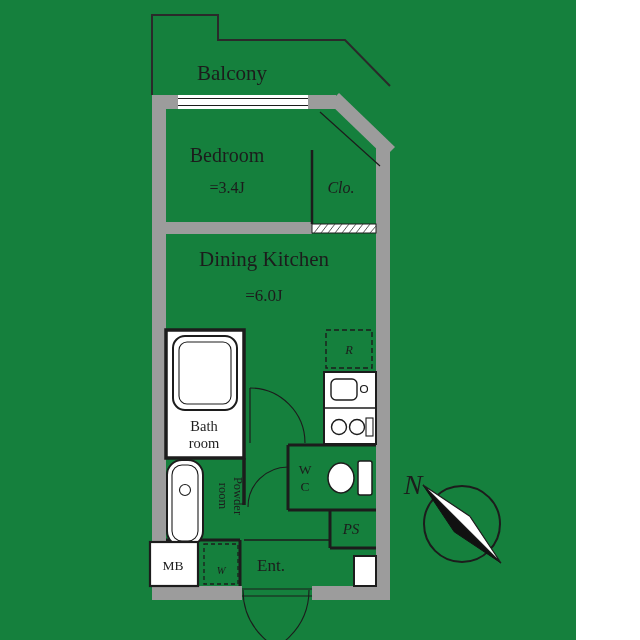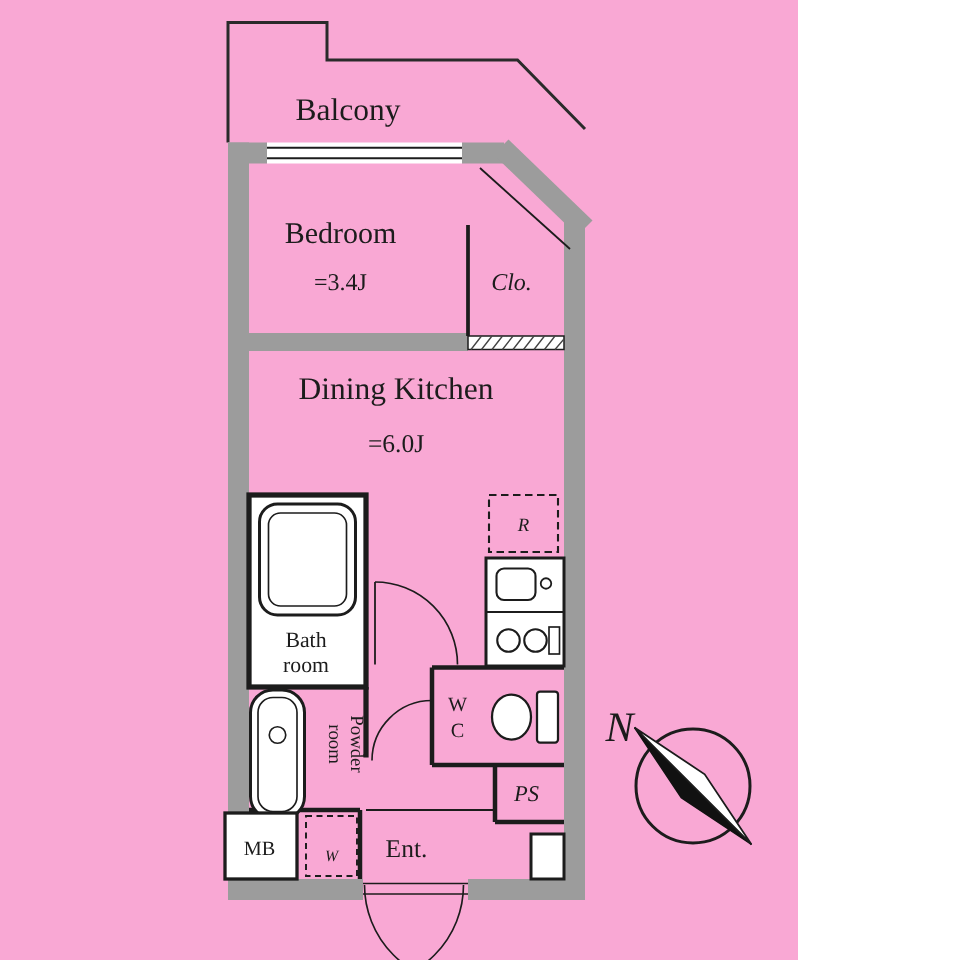--- a/index.html
+++ b/index.html
@@ -1,16 +1,16 @@
 <!DOCTYPE html>
 <html><head>
 <meta charset="utf-8">
 <style>
   html,body{margin:0;padding:0;background:#ffffff;}
-  .stage{position:relative;width:532px;height:640px;background:#f9a8d4;overflow:hidden;}
+  .stage{position:relative;width:576px;height:640px;background:#15803d;overflow:hidden;}
   svg{display:block;}
   .lbl{font-family:"Liberation Serif","DejaVu Serif",serif;fill:#1c1c1c;}
   .it{font-style:italic;}
 </style>
 </head>
 <body>
 
 <div class="stage">
 <svg width="640" height="640" viewBox="0 0 640 640">
 

